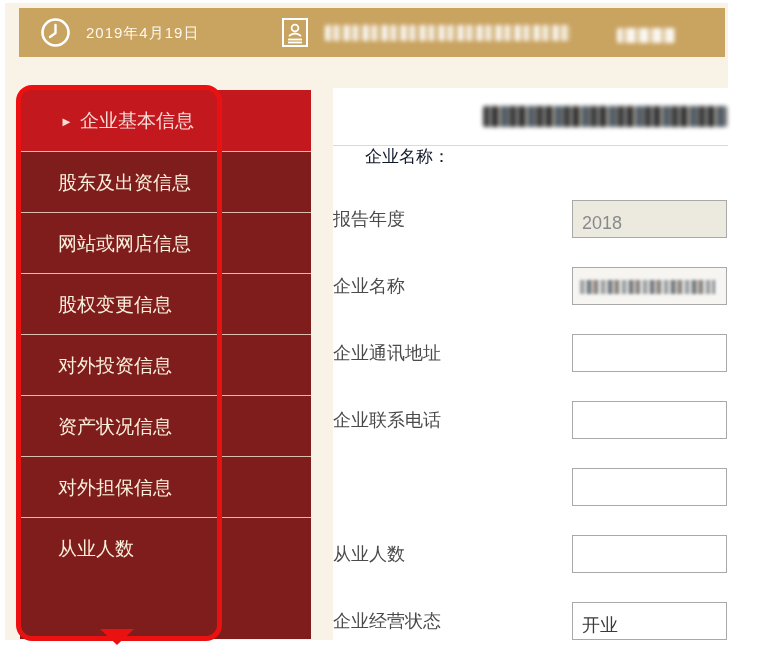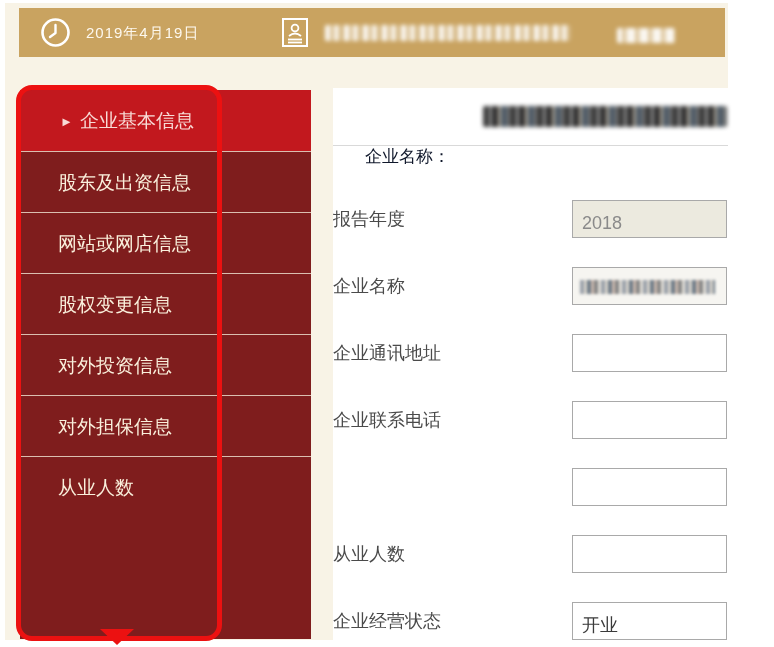--- a/index.html
+++ b/index.html
@@ -110,20 +110,23 @@
   <div class="side-item">
     <span>网站或网店信息</span>
   </div>
   <div class="side-item">
     <span>股权变更信息</span>
   </div>
   <div class="side-item">
     <span>对外投资信息</span>
   </div>
   <div class="side-item">
+    <span>资产状况信息</span>
+  </div>
+  <div class="side-item">
     <span>对外担保信息</span>
   </div>
   <div class="side-item">
     <span>从业人数</span>
   </div>
 </div>
 
 <div class="abs content">
   <div class="content-title">
     <span class="title-label">企业名称：</span>

